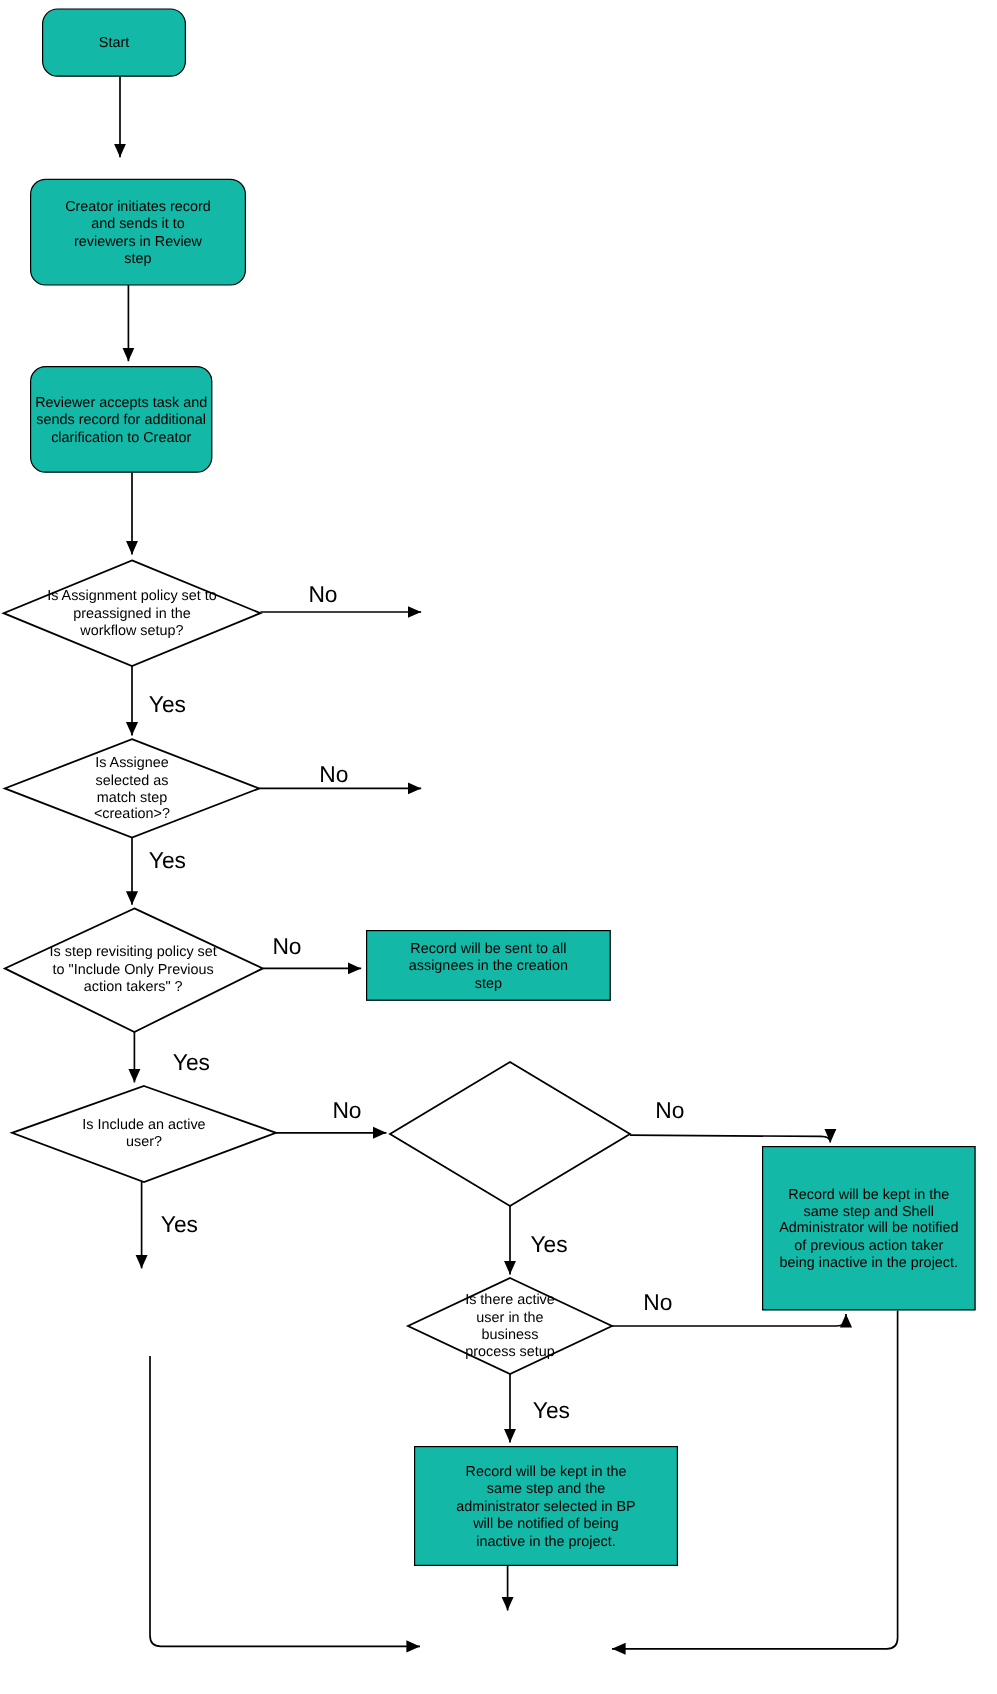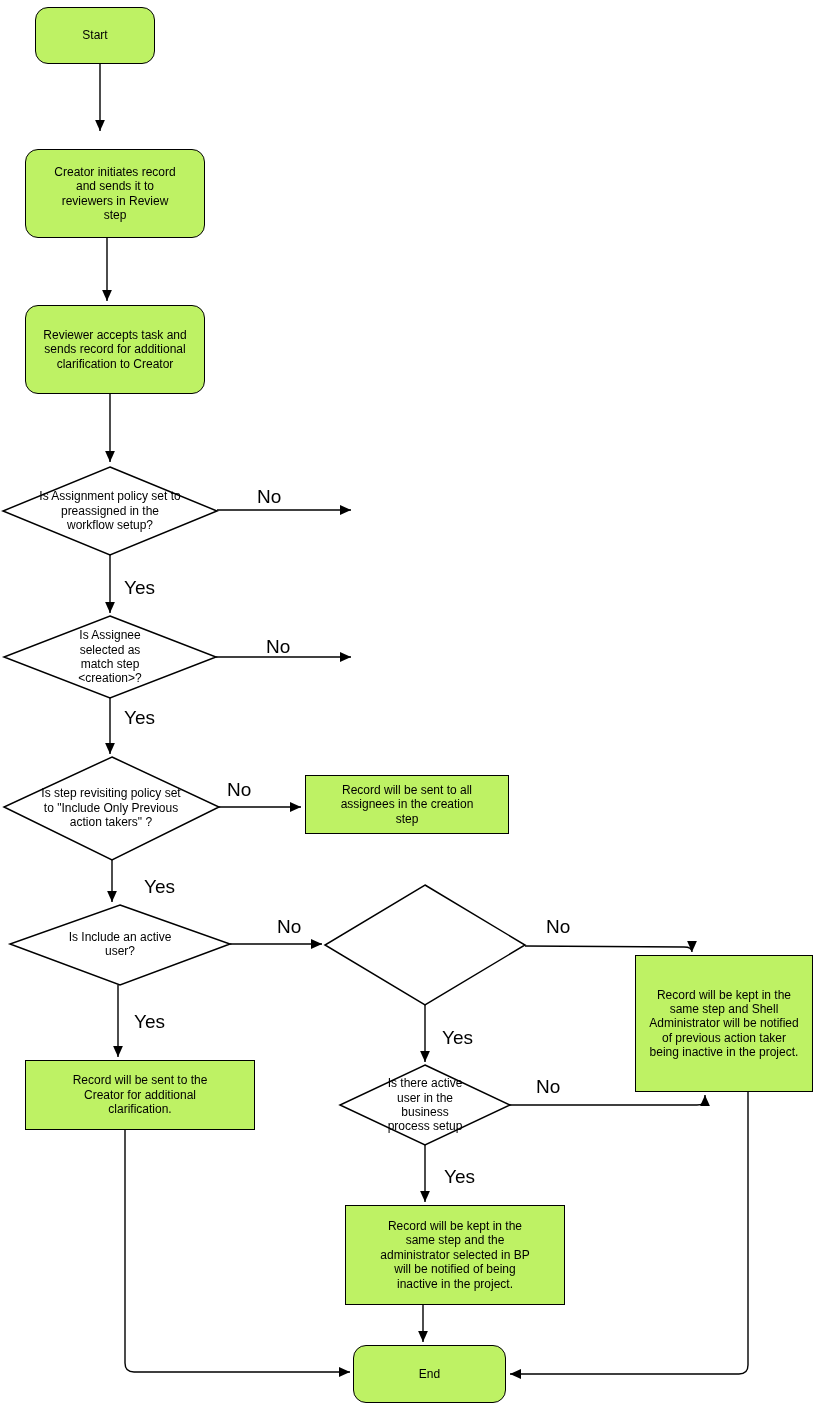--- a/index.html
+++ b/index.html
@@ -22,39 +22,39 @@
     align-items: center;
     justify-content: center;
     text-align: center;
     white-space: pre-line;
     font-size: 12px;
     line-height: 1.2;
     box-sizing: border-box;
   }
   .rect-node {
     border: 1.5px solid #000000;
-    background: #bef264;
+    background: #14b8a6;
   }
   .rounded {
     border-radius: 13px;
   }
   .diamond-text {
     background: transparent;
     border: none;
   }
   .edge-label {
     position: absolute;
     font-size: 19px;
     line-height: 1;
     white-space: nowrap;
   }
   
   #n-start            { left: 35px;  top: 7px;    width: 120px; height: 57px; }
   #n-creator-init     { left: 25px;  top: 135px;  width: 180px; height: 89px; margin-top: 14px; }
-  #n-reviewer         { left: 25px;  top: 305px;  width: 180px; height: 89px; }
+  #n-reviewer         { left: 25px;  top: 305px;  width: 152px; height: 89px; }
   #n-route-box        { left: 355px; top: 455px;  width: 200px; height: 90px; }
   #n-preassigned-box  { left: 355px; top: 625px;  width: 200px; height: 70px; }
   #n-allassign-box    { left: 305px; top: 775px;  width: 204px; height: 59px; }
   #n-creator-box      { left: 25px;  top: 1060px; width: 230px; height: 70px; }
   #n-shell-box        { left: 635px; top: 955px;  width: 178px; height: 137px; }
   #n-bp-box           { left: 345px; top: 1205px; width: 220px; height: 100px; }
   #n-end              { left: 353px; top: 1345px; width: 153px; height: 58px; }
   #t-d1 { left: 15px;  top: 475px;  width: 190px; height: 72px; }
   #t-d2 { left: 50px;  top: 615px;  width: 120px; height: 84px; }
   #t-d3 { left: 10px;  top: 770px;  width: 202px; height: 76px; }
@@ -136,45 +136,37 @@
   </div>
 
 
 
   <div id="n-allassign-box" class="node rect-node">
     <span>Record will be sent to all
 assignees in the creation
 step</span>
   </div>
 
-  <div id="n-creator-box" class="node rect-node">
-    <span>Record will be sent to the
-Creator for additional
-clarification.</span>
-  </div>
 
   <div id="n-shell-box" class="node rect-node">
     <span>Record will be kept in the
 same step and Shell
 Administrator will be notified
 of previous action taker
 being inactive in the project.</span>
   </div>
 
   <div id="n-bp-box" class="node rect-node">
     <span>Record will be kept in the
 same step and the
 administrator selected in BP
 will be notified of being
 inactive in the project.</span>
   </div>
 
-  <div id="n-end" class="node rect-node rounded">
-    <span>End</span>
-  </div>
 
   <div id="t-d1" class="node diamond-text">Is Assignment policy set to
 preassigned in the
 workflow setup?</div>
   <div id="t-d2" class="node diamond-text">Is Assignee
 selected as
 match step
 &lt;creation&gt;?</div>
   <div id="t-d3" class="node diamond-text">Is step revisiting policy set
 to "Include Only Previous

